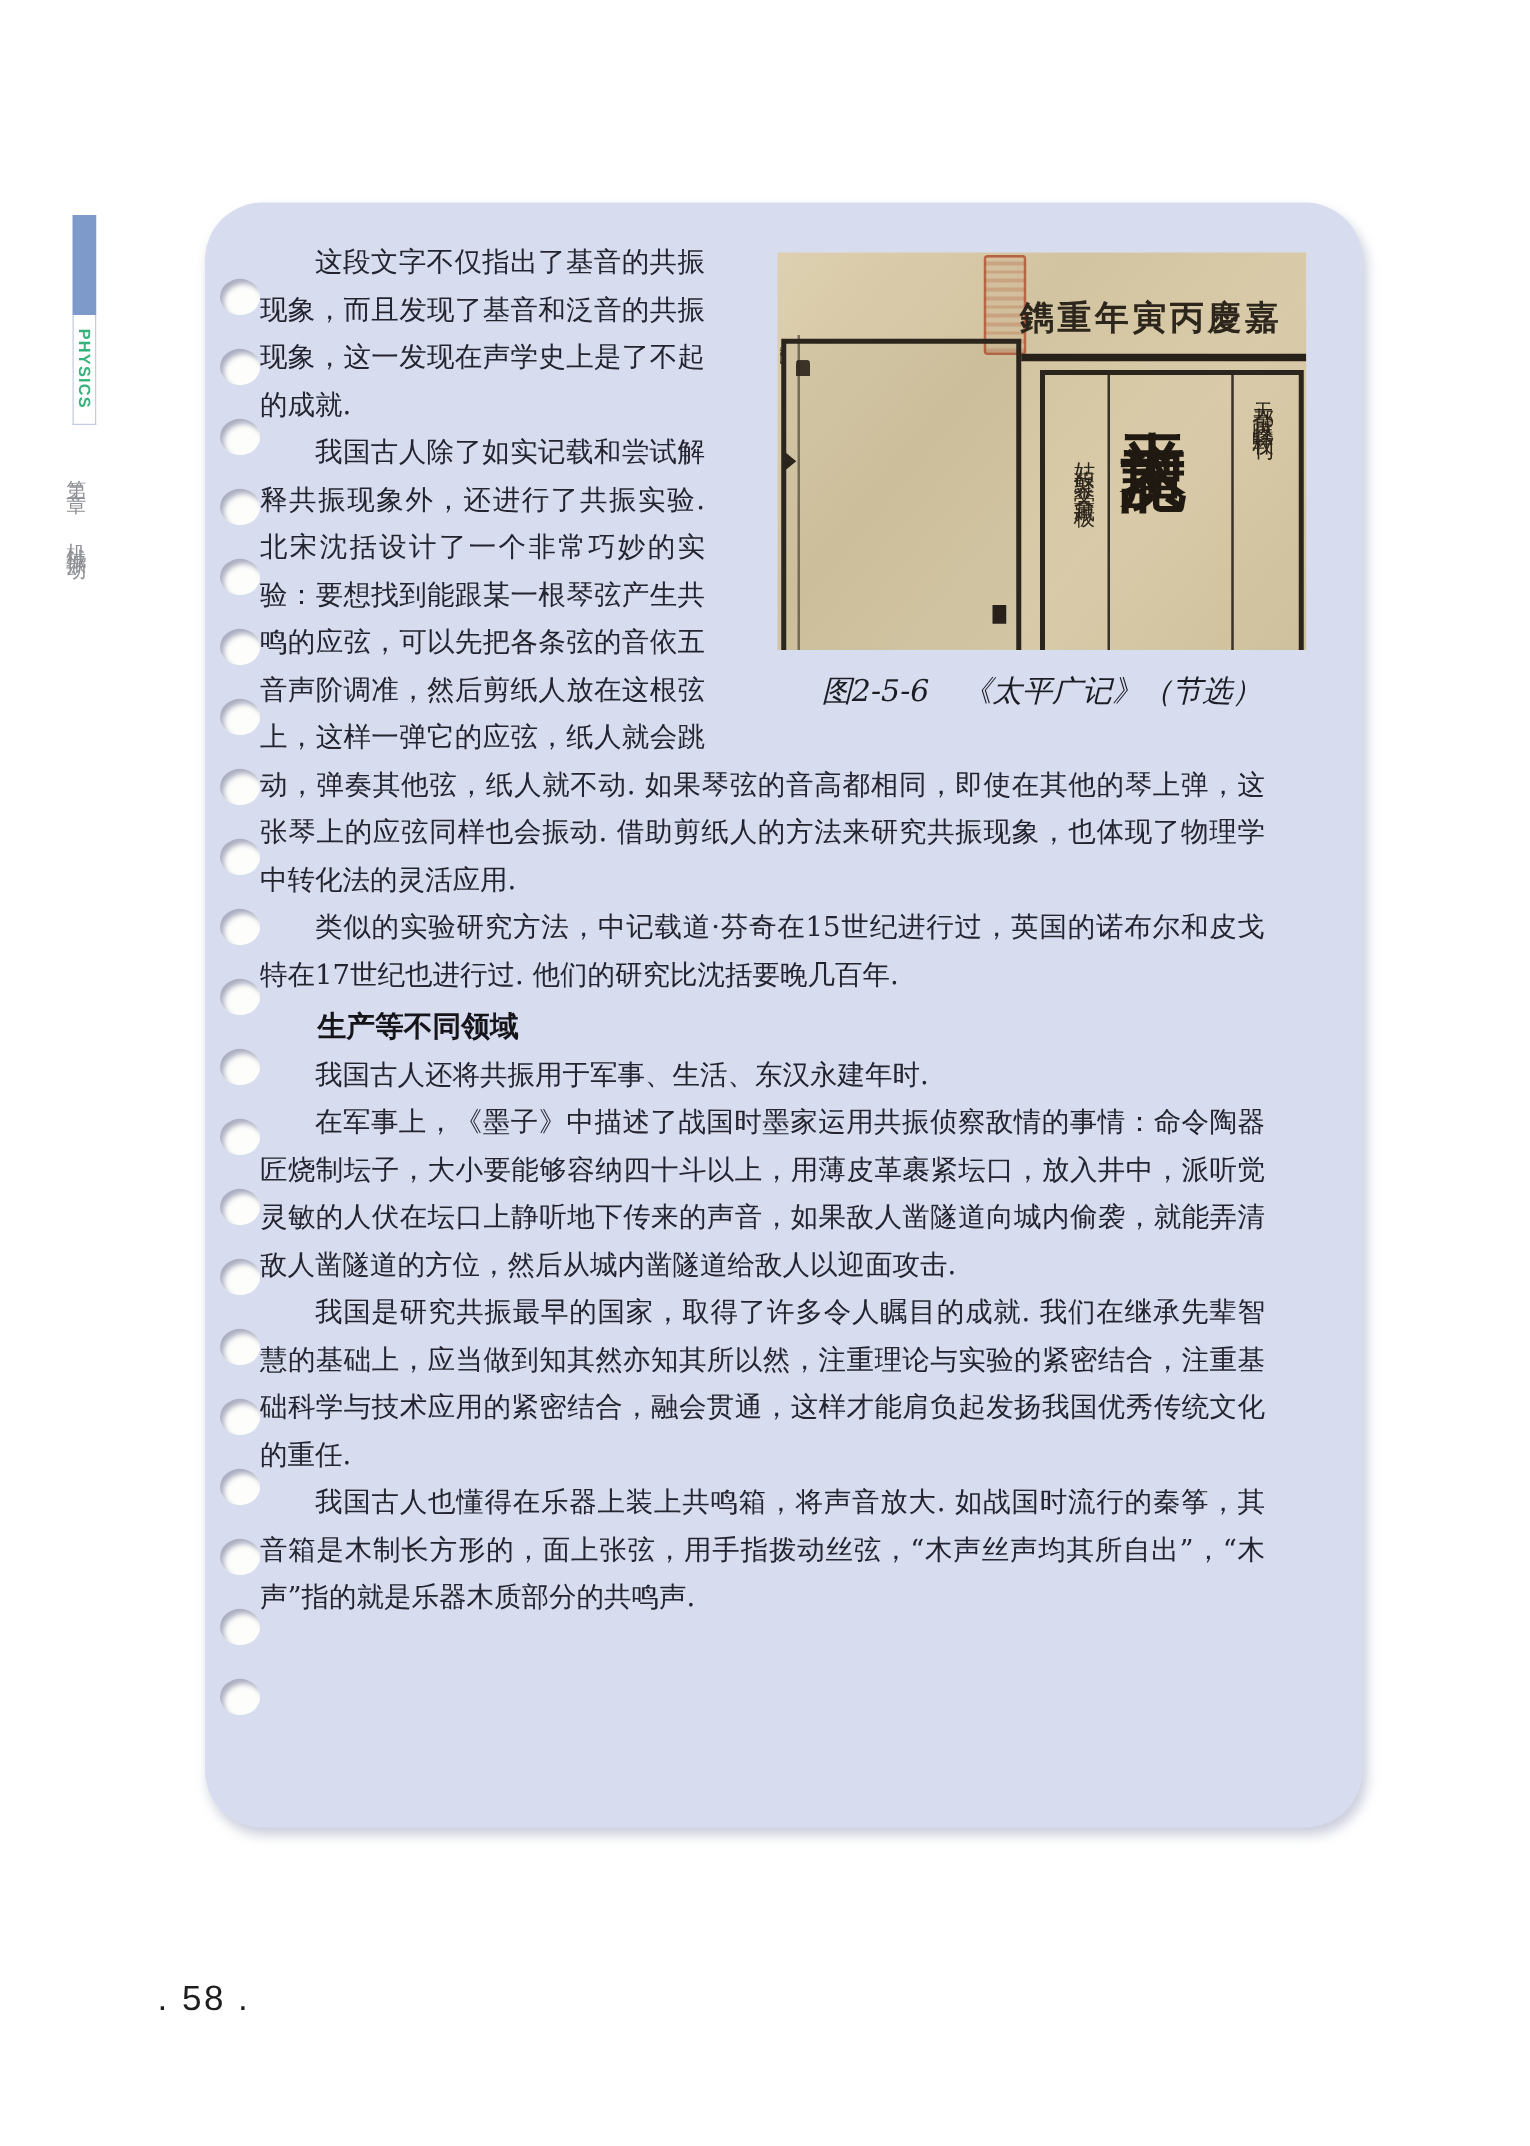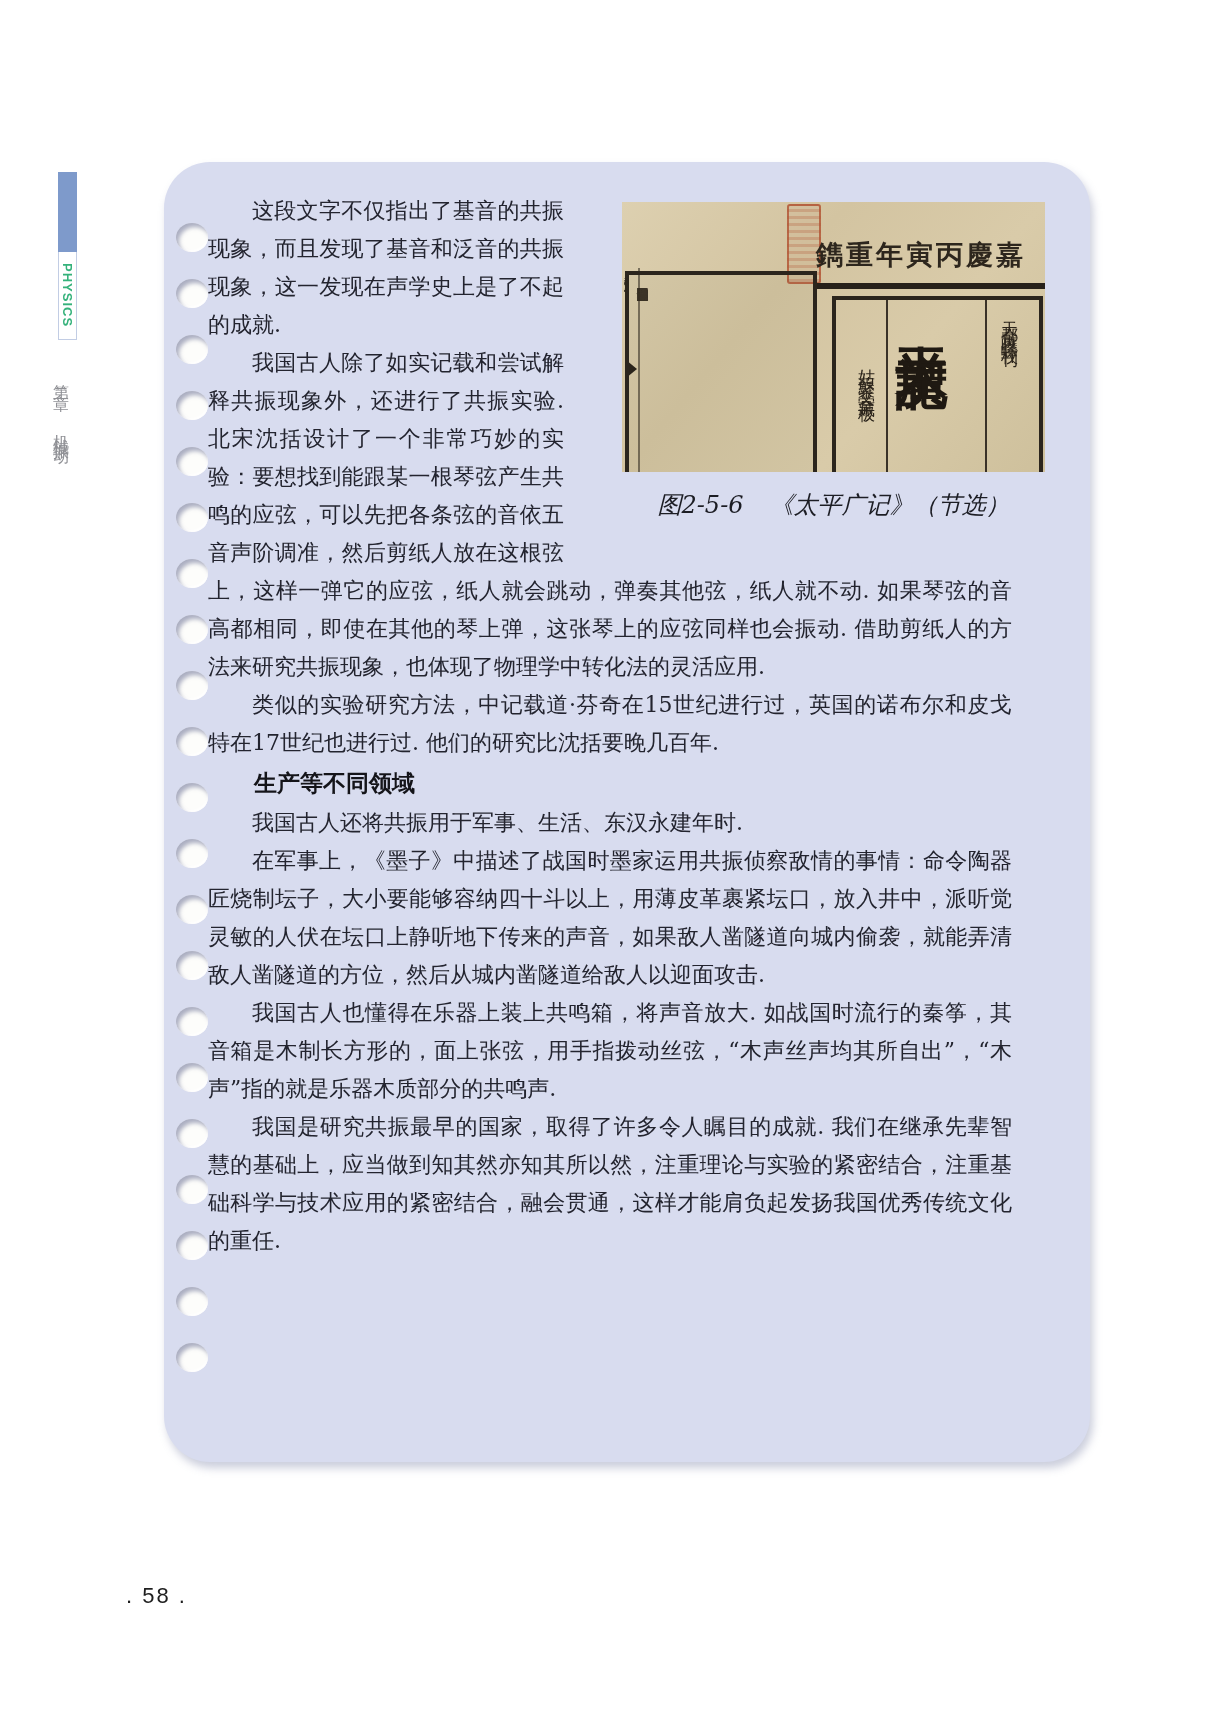--- a/index.html
+++ b/index.html
@@ -57,21 +57,21 @@
   .panel-content p { text-indent:2em; }
   .subhead {
     font-family:"Liberation Sans", sans-serif;
     font-weight:bold; font-size:23px; color:#141419;
     line-height:42px; padding-left:2em;
   }
 
   
   .figure { float:right; width:423px; margin:10px -33px 14px 58px; }
   .fig-image {
-    position:relative; width:423px; height:270px; overflow:hidden;
+    position:relative; width:423px; height:318px; overflow:hidden;
     background:linear-gradient(130deg,#ddd0b0 0%,#d3c4a1 35%,#d9cba9 65%,#cec09c 100%);
   }
   .fig-edge-strip {
     position:absolute; left:2px; top:66px; height:258px; width:16px;
     writing-mode:vertical-rl; font-size:13px; color:rgba(48,41,31,0.75);
     overflow:hidden; border-right:2px solid rgba(42,36,28,0.55);
   }
   .fig-edge-wedge {
     position:absolute; left:4px; top:158px; width:0; height:0;
     border-top:9px solid transparent; border-bottom:9px solid transparent;
@@ -127,21 +127,21 @@
   .fig-caption {
     margin-top:14px; text-align:center;
     font-size:24px; color:#1c1d24; text-indent:0;font-style:italic;
   }
   .fig-caption .cap-label { margin-right:26px; }
 
   
   .page-number {
     position:absolute; left:126px; top:1583px;
     font-family:"Liberation Sans", sans-serif;
-    font-size:22px; color:#1e1e1e; letter-spacing:2px;
+    font-size:28px; color:#1e1e1e; letter-spacing:2px;
   }
 </style>
 </head>
 <body>
 
 <div class="side-bar">
   <div class="side-bar-solid"></div>
   <div class="side-bar-physics">
     <span>PHYSICS</span>
   </div>
@@ -204,18 +204,18 @@
         <span class="cap-label">图2-5-6</span><span>《太平广记》（节选）</span>
       </div>
     </div>
 
     <p>这段文字不仅指出了基音的共振现象，而且发现了基音和泛音的共振现象，这一发现在声学史上是了不起的成就.</p>
     <p>我国古人除了如实记载和尝试解释共振现象外，还进行了共振实验. 北宋沈括设计了一个非常巧妙的实验：要想找到能跟某一根琴弦产生共鸣的应弦，可以先把各条弦的音依五音声阶调准，然后剪纸人放在这根弦上，这样一弹它的应弦，纸人就会跳动，弹奏其他弦，纸人就不动. 如果琴弦的音高都相同，即使在其他的琴上弹，这张琴上的应弦同样也会振动. 借助剪纸人的方法来研究共振现象，也体现了物理学中转化法的灵活应用.</p>
     <p>类似的实验研究方法，中记载道·芬奇在15世纪进行过，英国的诺布尔和皮戈特在17世纪也进行过. 他们的研究比沈括要晚几百年.</p>
     <div class="subhead">生产等不同领域</div>
     <p>我国古人还将共振用于军事、生活、东汉永建年时.</p>
     <p>在军事上，《墨子》中描述了战国时墨家运用共振侦察敌情的事情：命令陶器匠烧制坛子，大小要能够容纳四十斗以上，用薄皮革裹紧坛口，放入井中，派听觉灵敏的人伏在坛口上静听地下传来的声音，如果敌人凿隧道向城内偷袭，就能弄清敌人凿隧道的方位，然后从城内凿隧道给敌人以迎面攻击.</p>
+    <p>我国是研究共振最早的国家，取得了许多令人瞩目的成就. 我们在继承先辈智慧的基础上，应当做到知其然亦知其所以然，注重理论与实验的紧密结合，注重基础科学与技术应用的紧密结合，融会贯通，这样才能肩负起发扬我国优秀传统文化的重任.</p>
     <p>我国古人也懂得在乐器上装上共鸣箱，将声音放大. 如战国时流行的秦筝，其音箱是木制长方形的，面上张弦，用手指拨动丝弦，“木声丝声均其所自出”，“木声”指的就是乐器木质部分的共鸣声.</p>
-    <p>我国是研究共振最早的国家，取得了许多令人瞩目的成就. 我们在继承先辈智慧的基础上，应当做到知其然亦知其所以然，注重理论与实验的紧密结合，注重基础科学与技术应用的紧密结合，融会贯通，这样才能肩负起发扬我国优秀传统文化的重任.</p>
   </div>
 </div>
 
 <div class="page-number">. 58 .</div>
 
 </body></html>

